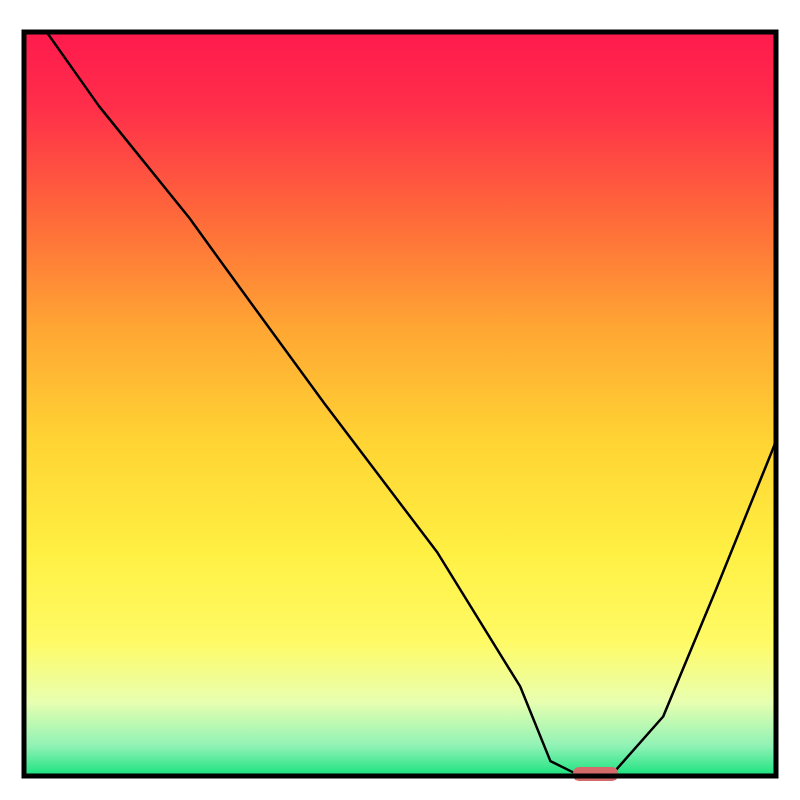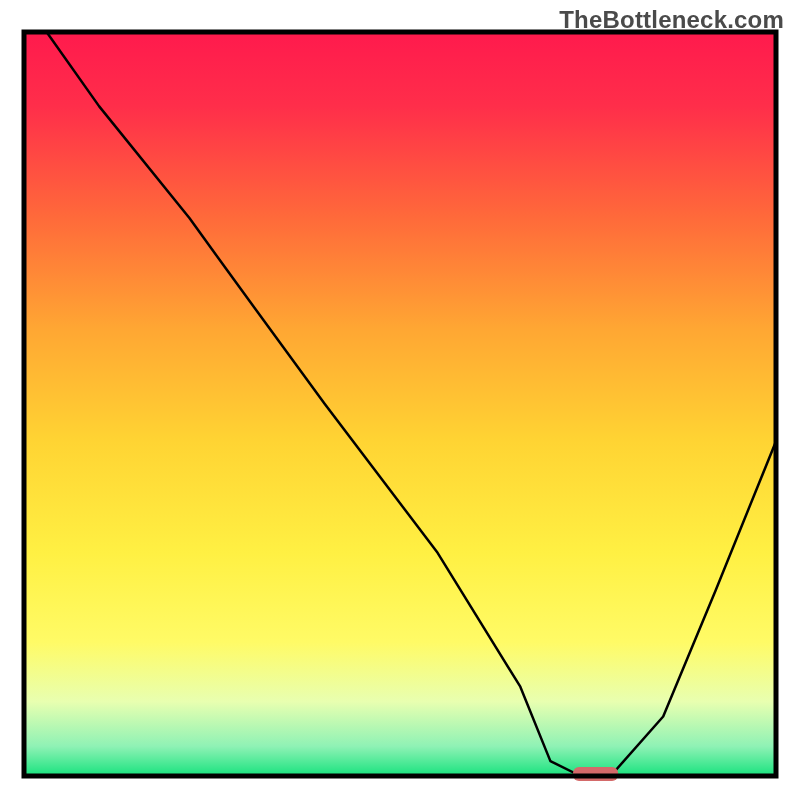--- a/index.html
+++ b/index.html
@@ -26,21 +26,20 @@
     z-index: 10;
   }
   svg {
     display: block;
   }
 </style>
 </head>
 <body>
 
 <div class="chart-container">
-  <div class="watermark">TheBottleneck.com</div>
   <svg id="chart-svg" width="800" height="800" viewBox="0 0 800 800">
     <defs>
       <linearGradient id="bg-grad" x1="0" y1="0" x2="0" y2="1">
           <stop offset="0.0%" stop-color="#ff1a4d"></stop>
           <stop offset="10.0%" stop-color="#ff2e4a"></stop>
           <stop offset="25.0%" stop-color="#ff6a3a"></stop>
           <stop offset="40.0%" stop-color="#ffa733"></stop>
           <stop offset="55.0%" stop-color="#ffd433"></stop>
           <stop offset="70.0%" stop-color="#fff043"></stop>
           <stop offset="82.0%" stop-color="#fffb66"></stop>

